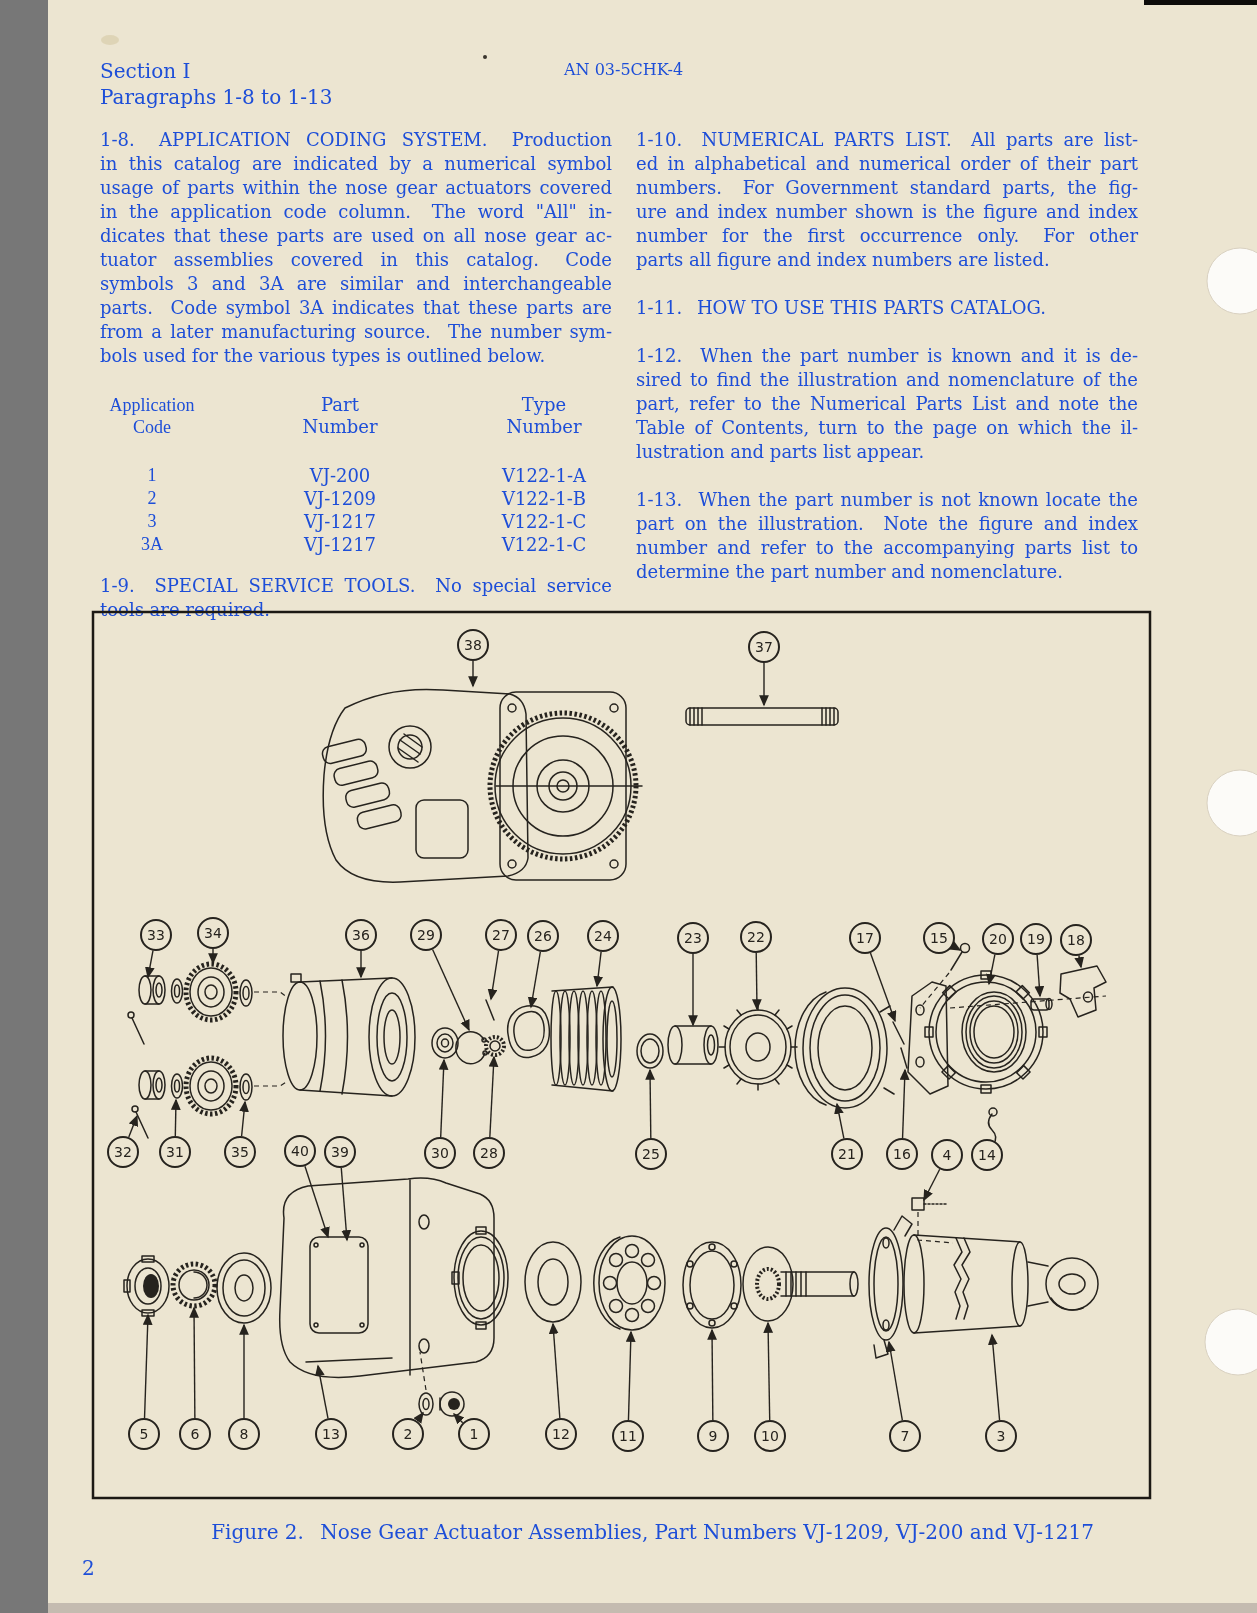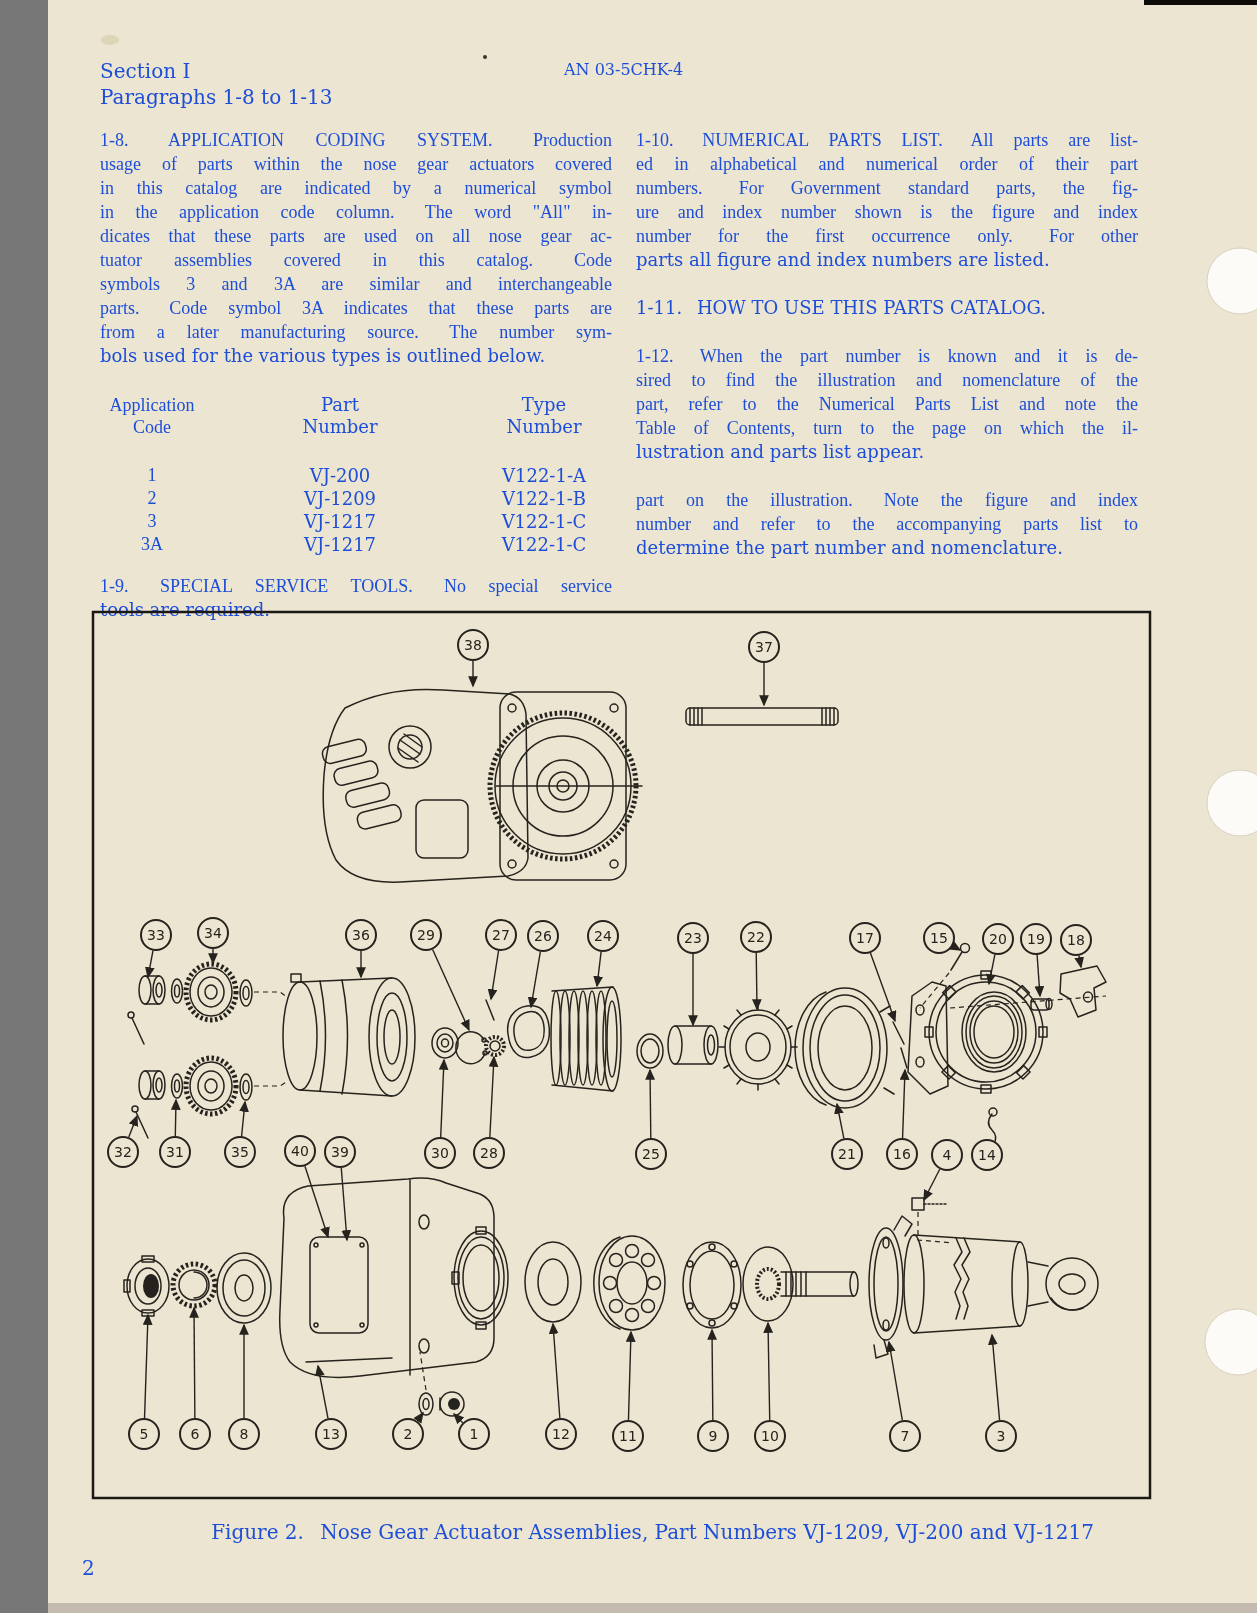--- a/index.html
+++ b/index.html
@@ -10,21 +10,21 @@
     color:#1d4ed8;
     overflow:hidden;
     margin-left:48px;
   }
   .hdr-left{position:absolute; left:52px; top:58px; font-size:20px; line-height:26px;}
   .hdr-doc{position:absolute; left:516px; top:60px; font-size:16px;}
   .col{position:absolute; top:128px; font-size:18px; line-height:24px;}
   .col-left{left:52px; width:512px;}
   .col-right{left:588px; width:502px;}
   .tl{white-space:nowrap;}
-  .tl.j{text-align:justify; text-align-last:justify; white-space:normal;font-family:Liberation Serif, serif;}
+  .tl.j{text-align:justify; text-align-last:justify; white-space:normal;}
   .para{margin:0 0 22px 0;}
   .ptable{margin:26px 0 18px 0; width:512px; font-size:18px;}
   .prow{display:flex;}
   .pc{text-align:center; line-height:23px;}
   .pc1{width:104px;font-family:Liberation Serif, serif;} .pc2{width:272px;} .pc3{width:136px;}
   .phead .pc{line-height:22px;}
   .pbody{margin-top:26px;}
   .caption{
     position:absolute; left:46px; top:1520px; width:1057px;
     padding-left:60px; box-sizing:border-box;
@@ -47,22 +47,22 @@
 
   <div class="hdr-left">
     <div>Section I</div>
     <div>Paragraphs 1-8 to 1-13</div>
   </div>
   <div class="hdr-doc">AN 03-5CHK-4</div>
 
   <div class="col col-left">
     <div class="para">
         <div class="tl j">1-8.  APPLICATION CODING SYSTEM.  Production</div>
+        <div class="tl j">in this catalog are indicated by a numerical symbol</div>
         <div class="tl j">usage of parts within the nose gear actuators covered</div>
-        <div class="tl j">in this catalog are indicated by a numerical symbol</div>
         <div class="tl j">in the application code column.  The word "All" in-</div>
         <div class="tl j">dicates that these parts are used on all nose gear ac-</div>
         <div class="tl j">tuator assemblies covered in this catalog.  Code</div>
         <div class="tl j">symbols 3 and 3A are similar and interchangeable</div>
         <div class="tl j">parts.  Code symbol 3A indicates that these parts are</div>
         <div class="tl j">from a later manufacturing source.  The number sym-</div>
         <div class="tl">bols used for the various types is outlined below.</div>
       </div>
     <div class="ptable">
         <div class="prow phead">
@@ -119,20 +119,21 @@
       </div>
     <div class="para" style="margin-top:24px;">1-11.  HOW TO USE THIS PARTS CATALOG.</div>
     <div class="para" style="margin-top:24px;">
         <div class="tl j">1-12.  When the part number is known and it is de-</div>
         <div class="tl j">sired to find the illustration and nomenclature of the</div>
         <div class="tl j">part, refer to the Numerical Parts List and note the</div>
         <div class="tl j">Table of Contents, turn to the page on which the il-</div>
         <div class="tl">lustration and parts list appear.</div>
       </div>
     <div class="para" style="margin-top:24px;">
+        <div class="tl j">1-13.  When the part number is not known locate the</div>
         <div class="tl j">part on the illustration.  Note the figure and index</div>
         <div class="tl j">number and refer to the accompanying parts list to</div>
         <div class="tl">determine the part number and nomenclature.</div>
       </div>
   </div>
 
   <div class="caption">Figure 2.  Nose Gear Actuator Assemblies, Part Numbers VJ-1209, VJ-200 and VJ-1217</div>
   <div class="pagenum">2</div>
 
   <svg class="overlay" width="1257" height="1613" viewBox="0 0 1257 1613">

